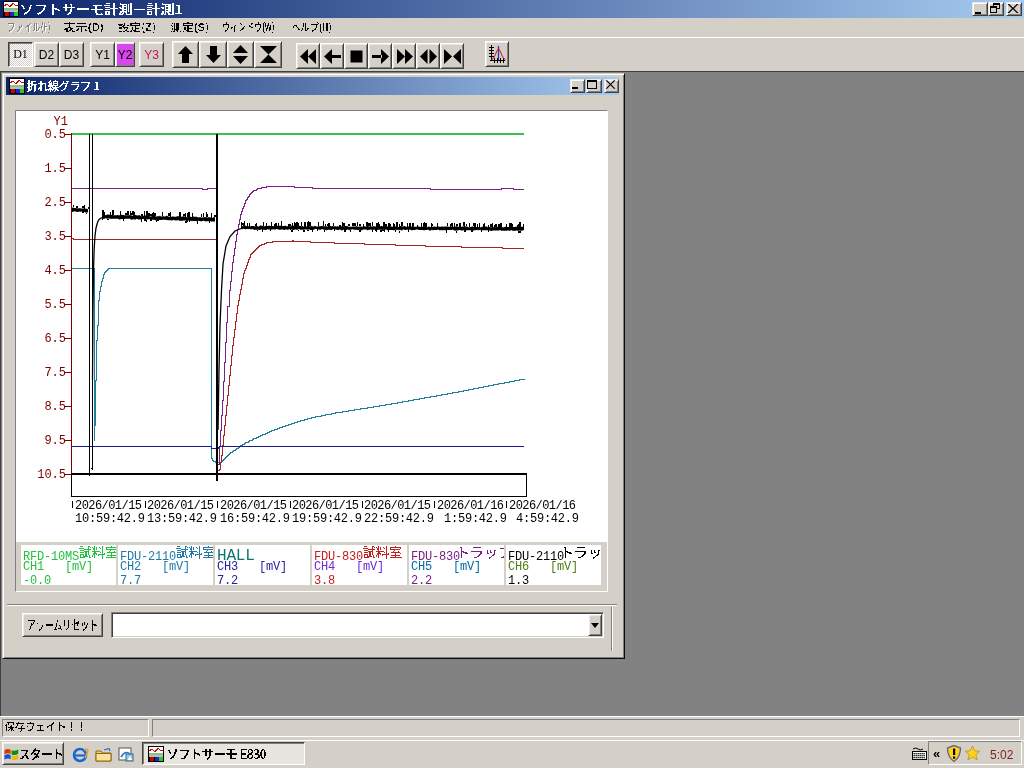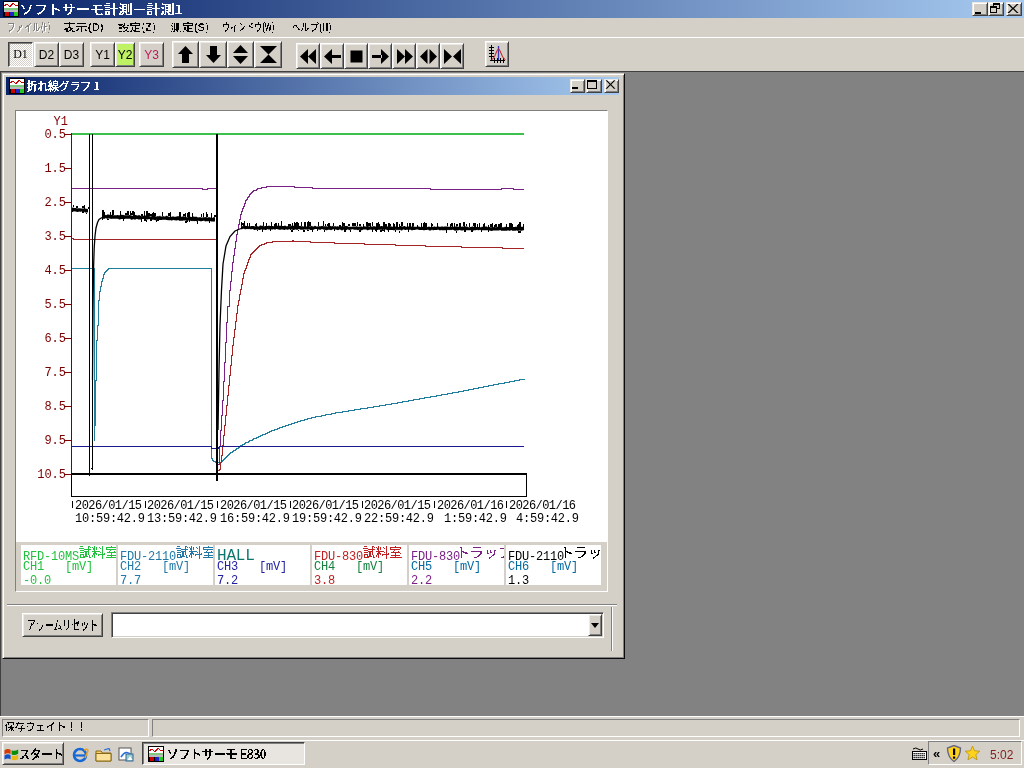--- a/index.html
+++ b/index.html
@@ -87,21 +87,21 @@
   </div>
 <div class="ab" style="left:34px;top:42px;width:25px;height:25px;background:#d4d0c8;border:1px solid;border-color:#fff #404040 #404040 #fff;box-shadow:inset 1px 1px 0 #ece9e4,inset -1px -1px 0 #808080;display:flex;align-items:center;justify-content:center">
     <span style="font-family:'Liberation Sans',sans-serif;font-size:12px;color:#000">D2</span>
   </div>
 <div class="ab" style="left:59px;top:42px;width:25px;height:25px;background:#d4d0c8;border:1px solid;border-color:#fff #404040 #404040 #fff;box-shadow:inset 1px 1px 0 #ece9e4,inset -1px -1px 0 #808080;display:flex;align-items:center;justify-content:center">
     <span style="font-family:'Liberation Sans',sans-serif;font-size:12px;color:#000">D3</span>
   </div>
 <div class="ab" style="left:90px;top:42px;width:25px;height:25px;background:#d4d0c8;border:1px solid;border-color:#fff #404040 #404040 #fff;box-shadow:inset 1px 1px 0 #ece9e4,inset -1px -1px 0 #808080;display:flex;align-items:center;justify-content:center">
     <span style="font-family:'Liberation Sans',sans-serif;font-size:12px;color:#000">Y1</span>
   </div>
-<div class="ab" style="left:115px;top:42px;width:20px;height:25px;background:#bef264;border:1px solid;border-color:#fff #404040 #404040 #fff;box-shadow:inset 1px 1px 0 #ece9e4,inset -1px -1px 0 #808080;display:flex;align-items:center;justify-content:center">
+<div class="ab" style="left:115px;top:42px;width:20px;height:25px;background:#d946ef;border:1px solid;border-color:#fff #404040 #404040 #fff;box-shadow:inset 1px 1px 0 #ece9e4,inset -1px -1px 0 #808080;display:flex;align-items:center;justify-content:center">
     <span style="font-family:'Liberation Sans',sans-serif;font-size:12px;color:#000">Y2</span>
   </div>
 <div class="ab" style="left:139px;top:42px;width:25px;height:25px;background:#d4d0c8;border:1px solid;border-color:#fff #404040 #404040 #fff;box-shadow:inset 1px 1px 0 #ece9e4,inset -1px -1px 0 #808080;display:flex;align-items:center;justify-content:center">
     <span style="font-family:'Liberation Sans',sans-serif;font-size:12px;color:#be185d">Y3</span>
   </div>
 <div class="ab" style="left:172px;top:41px;width:27px;height:27px;background:#d4d0c8;border:1px solid;border-color:#fff #404040 #404040 #fff;box-shadow:inset 1px 1px 0 #ece9e4,inset -1px -1px 0 #808080;display:flex;align-items:center;justify-content:center">
     <svg width="19" height="19" viewBox="0 0 19 19">
       <path d="M9.5 1 L17 9 H13 V18 H6 V9 H2 Z" fill="#000"></path>
     </svg>
   </div>
@@ -308,41 +308,41 @@
     <div class="ab mono" style="left:2px;top:15px;font-size:12px;letter-spacing:-.2px;color:#2222a0;white-space:pre">CH3   [mV]</div>
     <div class="ab mono" style="left:2px;top:29px;font-size:12px;letter-spacing:-.2px;color:#2222a0">7.2</div>
   </div>
 <div class="ab" style="left:312px;top:545px;width:95px;height:40px;background:#fff;overflow:hidden">
     <div class="ab" style="left:2px;top:1px"><span class="mono" style="font-size:12px;letter-spacing:-.2px;color:#c02020;white-space:pre">FDU-830</span></div>
     <div class="ab" style="left:51px;top:1px">
       <svg width="39" height="13" viewBox="0 0 39 13" style="shape-rendering:crispEdges">
         <path fill="#c02020" d="M1 0h3v1h-3zM9 0h2v1h-2zM15 0h1v1h-1zM23 0h1v1h-1zM32 0h1v1h-1zM9 1h1v1h-1zM11 1h1v1h-1zM13 1h1v1h-1zM15 1h1v1h-1zM17 1h1v1h-1zM20 1h1v1h-1zM23 1h1v1h-1zM27 1h11v1h-11zM0 2h5v1h-5zM9 2h1v1h-1zM14 2h2v1h-2zM17 2h1v1h-1zM21 2h1v1h-1zM23 2h1v1h-1zM27 2h1v1h-1zM37 2h1v1h-1zM5 3h7v1h-7zM14 3h2v1h-2zM17 3h1v1h-1zM23 3h1v1h-1zM27 3h10v1h-10zM1 4h4v1h-4zM9 4h1v1h-1zM15 4h1v1h-1zM23 4h1v1h-1zM31 4h1v1h-1zM5 5h5v1h-5zM13 5h8v1h-8zM23 5h1v1h-1zM30 5h1v1h-1zM35 5h1v1h-1zM1 6h4v1h-4zM6 6h2v1h-2zM9 6h1v1h-1zM15 6h2v1h-2zM21 6h1v1h-1zM23 6h1v1h-1zM28 6h9v1h-9zM6 7h2v1h-2zM9 7h1v1h-1zM14 7h4v1h-4zM23 7h1v1h-1zM25 7h1v1h-1zM32 7h1v1h-1zM37 7h1v1h-1zM1 8h4v1h-4zM6 8h2v1h-2zM9 8h1v1h-1zM14 8h2v1h-2zM17 8h1v1h-1zM19 8h7v1h-7zM32 8h1v1h-1zM1 9h1v1h-1zM4 9h1v1h-1zM6 9h2v1h-2zM10 9h1v1h-1zM13 9h1v1h-1zM15 9h1v1h-1zM19 9h1v1h-1zM23 9h1v1h-1zM28 9h9v1h-9zM1 10h1v1h-1zM4 10h5v1h-5zM10 10h1v1h-1zM13 10h1v1h-1zM15 10h1v1h-1zM23 10h1v1h-1zM32 10h1v1h-1zM1 11h5v1h-5zM10 11h2v1h-2zM15 11h1v1h-1zM23 11h1v1h-1zM27 11h12v1h-12zM23 12h1v1h-1z"></path>
       </svg>
     </div>
-    <div class="ab mono" style="left:2px;top:15px;font-size:12px;letter-spacing:-.2px;color:#15803d;white-space:pre">CH4   [mV]</div>
+    <div class="ab mono" style="left:2px;top:15px;font-size:12px;letter-spacing:-.2px;color:#6d28d9;white-space:pre">CH4   [mV]</div>
     <div class="ab mono" style="left:2px;top:29px;font-size:12px;letter-spacing:-.2px;color:#c02020">3.8</div>
   </div>
 <div class="ab" style="left:409px;top:545px;width:95px;height:40px;background:#fff;overflow:hidden">
     <div class="ab" style="left:2px;top:1px"><span class="mono" style="font-size:12px;letter-spacing:-.2px;color:#7a2185;white-space:pre">FDU-830</span></div>
     <div class="ab" style="left:51px;top:1px">
       <svg width="52" height="13" viewBox="0 0 52 13" style="shape-rendering:crispEdges">
         <path fill="#7a2185" d="M49 0h2v1h-2zM0 1h2v1h-2zM13 1h8v1h-8zM51 1h1v1h-1zM1 2h1v1h-1zM40 2h11v1h-11zM1 3h1v1h-1zM48 3h2v1h-2zM1 4h1v1h-1zM27 4h1v1h-1zM30 4h1v1h-1zM34 4h2v1h-2zM48 4h1v1h-1zM1 5h3v1h-3zM11 5h11v1h-11zM27 5h1v1h-1zM30 5h1v1h-1zM34 5h1v1h-1zM48 5h1v1h-1zM1 6h1v1h-1zM3 6h4v1h-4zM20 6h2v1h-2zM27 6h1v1h-1zM30 6h2v1h-2zM34 6h1v1h-1zM47 6h2v1h-2zM1 7h1v1h-1zM5 7h3v1h-3zM20 7h2v1h-2zM27 7h2v1h-2zM34 7h1v1h-1zM47 7h1v1h-1zM1 8h1v1h-1zM19 8h2v1h-2zM33 8h2v1h-2zM46 8h2v1h-2zM1 9h1v1h-1zM18 9h2v1h-2zM32 9h2v1h-2zM45 9h2v1h-2zM1 10h1v1h-1zM17 10h2v1h-2zM31 10h1v1h-1zM43 10h3v1h-3zM1 11h1v1h-1zM14 11h3v1h-3zM29 11h2v1h-2zM41 11h3v1h-3zM29 12h1v1h-1z"></path>
       </svg>
     </div>
     <div class="ab mono" style="left:2px;top:15px;font-size:12px;letter-spacing:-.2px;color:#0369a1;white-space:pre">CH5   [mV]</div>
     <div class="ab mono" style="left:2px;top:29px;font-size:12px;letter-spacing:-.2px;color:#7a2185">2.2</div>
   </div>
 <div class="ab" style="left:506px;top:545px;width:95px;height:40px;background:#fff;overflow:hidden">
     <div class="ab" style="left:2px;top:1px"><span class="mono" style="font-size:12px;letter-spacing:-.2px;color:#000000;white-space:pre">FDU-2110</span></div>
     <div class="ab" style="left:58px;top:1px">
       <svg width="52" height="13" viewBox="0 0 52 13" style="shape-rendering:crispEdges">
         <path fill="#000000" d="M49 0h2v1h-2zM0 1h2v1h-2zM13 1h8v1h-8zM51 1h1v1h-1zM1 2h1v1h-1zM40 2h11v1h-11zM1 3h1v1h-1zM48 3h2v1h-2zM1 4h1v1h-1zM27 4h1v1h-1zM30 4h1v1h-1zM34 4h2v1h-2zM48 4h1v1h-1zM1 5h3v1h-3zM11 5h11v1h-11zM27 5h1v1h-1zM30 5h1v1h-1zM34 5h1v1h-1zM48 5h1v1h-1zM1 6h1v1h-1zM3 6h4v1h-4zM20 6h2v1h-2zM27 6h1v1h-1zM30 6h2v1h-2zM34 6h1v1h-1zM47 6h2v1h-2zM1 7h1v1h-1zM5 7h3v1h-3zM20 7h2v1h-2zM27 7h2v1h-2zM34 7h1v1h-1zM47 7h1v1h-1zM1 8h1v1h-1zM19 8h2v1h-2zM33 8h2v1h-2zM46 8h2v1h-2zM1 9h1v1h-1zM18 9h2v1h-2zM32 9h2v1h-2zM45 9h2v1h-2zM1 10h1v1h-1zM17 10h2v1h-2zM31 10h1v1h-1zM43 10h3v1h-3zM1 11h1v1h-1zM14 11h3v1h-3zM29 11h2v1h-2zM41 11h3v1h-3zM29 12h1v1h-1z"></path>
       </svg>
     </div>
-    <div class="ab mono" style="left:2px;top:15px;font-size:12px;letter-spacing:-.2px;color:#0369a1;white-space:pre">CH6   [mV]</div>
+    <div class="ab mono" style="left:2px;top:15px;font-size:12px;letter-spacing:-.2px;color:#4d7c0f;white-space:pre">CH6   [mV]</div>
     <div class="ab mono" style="left:2px;top:29px;font-size:12px;letter-spacing:-.2px;color:#000000">1.3</div>
   </div>
 <div class="ab" style="left:7px;top:604px;width:610px;height:2px;border-top:1px solid #808080;border-bottom:1px solid #fff"></div>
 <div class="ab" style="left:22px;top:613px;width:81px;height:24px;background:#d4d0c8;border:1px solid;border-color:#fff #404040 #404040 #fff;box-shadow:inset 1px 1px 0 #ece9e4,inset -1px -1px 0 #808080;display:flex;align-items:center;justify-content:center">
     <svg width="69" height="12" viewBox="0 0 69 12" style="shape-rendering:crispEdges">
       <path fill="#000" d="M46 0h1v1h-1zM0 1h7v1h-7zM29 1h1v1h-1zM36 1h1v1h-1zM40 1h1v1h-1zM46 1h1v1h-1zM64 1h1v1h-1zM6 2h1v1h-1zM29 2h1v1h-1zM36 2h1v1h-1zM40 2h1v1h-1zM46 2h1v1h-1zM50 2h1v1h-1zM64 2h1v1h-1zM5 3h1v1h-1zM36 3h1v1h-1zM40 3h1v1h-1zM46 3h1v1h-1zM48 3h3v1h-3zM56 3h1v1h-1zM64 3h1v1h-1zM3 4h1v1h-1zM5 4h1v1h-1zM9 4h1v1h-1zM28 4h1v1h-1zM36 4h1v1h-1zM40 4h1v1h-1zM46 4h5v1h-5zM54 4h1v1h-1zM56 4h1v1h-1zM59 4h1v1h-1zM64 4h1v1h-1zM3 5h2v1h-2zM18 5h7v1h-7zM28 5h1v1h-1zM36 5h1v1h-1zM40 5h1v1h-1zM44 5h1v1h-1zM46 5h1v1h-1zM49 5h1v1h-1zM54 5h1v1h-1zM56 5h1v1h-1zM59 5h1v1h-1zM64 5h4v1h-4zM3 6h1v1h-1zM14 6h1v1h-1zM18 6h7v1h-7zM28 6h1v1h-1zM31 6h1v1h-1zM36 6h1v1h-1zM40 6h1v1h-1zM46 6h1v1h-1zM49 6h1v1h-1zM54 6h1v1h-1zM58 6h1v1h-1zM64 6h1v1h-1zM66 6h3v1h-3zM2 7h1v1h-1zM14 7h1v1h-1zM28 7h1v1h-1zM32 7h1v1h-1zM40 7h1v1h-1zM46 7h1v1h-1zM58 7h1v1h-1zM64 7h1v1h-1zM2 8h1v1h-1zM13 8h1v1h-1zM27 8h1v1h-1zM32 8h1v1h-1zM40 8h1v1h-1zM46 8h1v1h-1zM57 8h2v1h-2zM64 8h1v1h-1zM2 9h1v1h-1zM13 9h1v1h-1zM27 9h1v1h-1zM30 9h3v1h-3zM39 9h1v1h-1zM46 9h1v1h-1zM57 9h1v1h-1zM64 9h1v1h-1zM1 10h1v1h-1zM11 10h2v1h-2zM26 10h3v1h-3zM33 10h1v1h-1zM38 10h1v1h-1zM46 10h5v1h-5zM55 10h2v1h-2zM64 10h1v1h-1zM11 11h1v1h-1zM55 11h1v1h-1zM64 11h1v1h-1z"></path>
     </svg>
   </div>
 <div class="ab" style="left:111px;top:612px;width:493px;height:26px;background:#fff;border:1px solid;border-color:#808080 #fff #fff #808080;box-shadow:inset 1px 1px 0 #404040,inset -1px -1px 0 #d4d0c8"></div>
 <div class="ab" style="left:588px;top:614px;width:14px;height:22px;background:#d4d0c8;border:1px solid;border-color:#fff #404040 #404040 #fff;box-shadow:inset 1px 1px 0 #ece9e4,inset -1px -1px 0 #808080;display:flex;align-items:center;justify-content:center">

